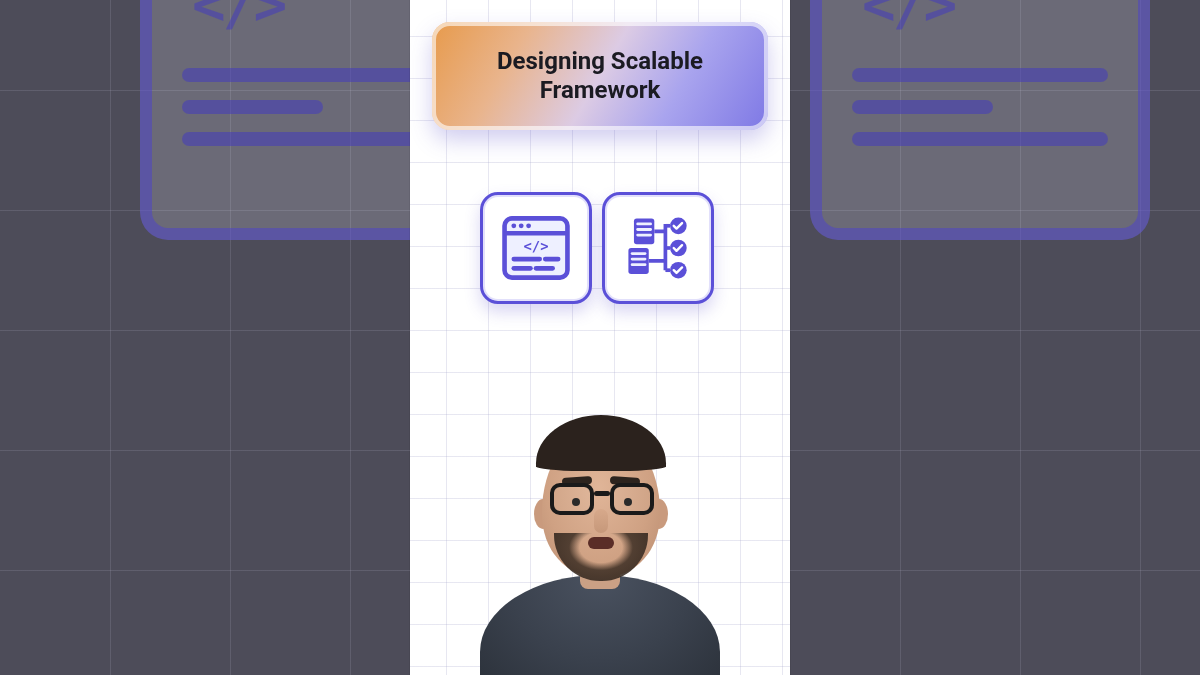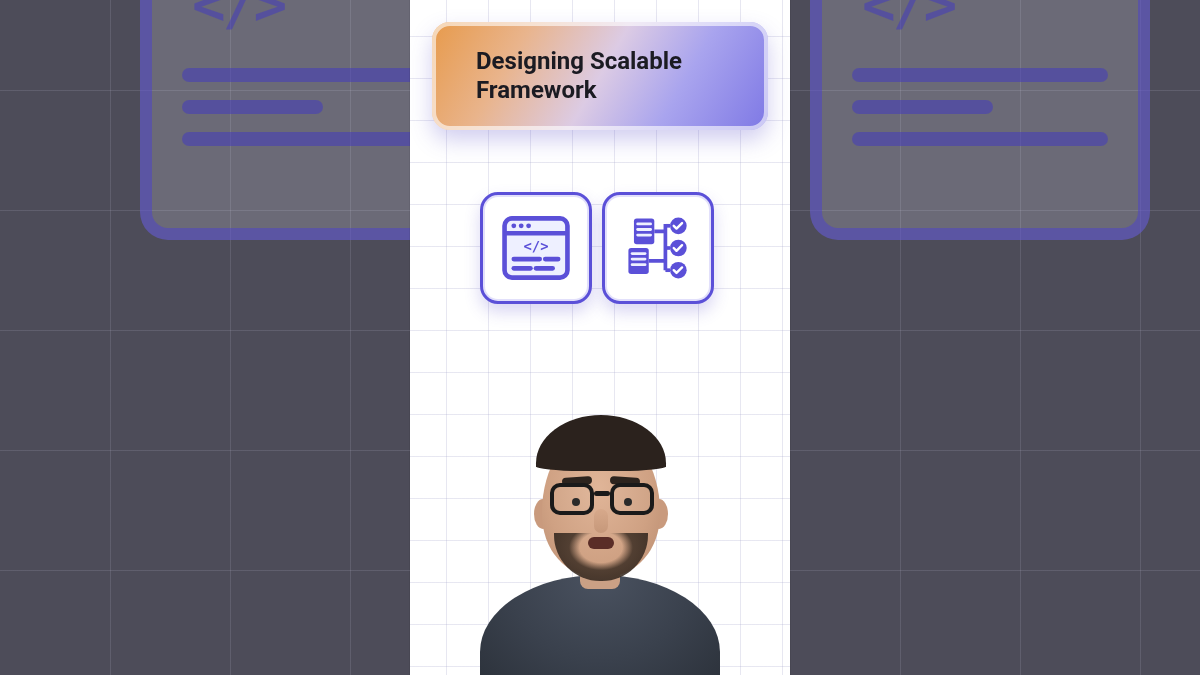--- a/index.html
+++ b/index.html
@@ -42,21 +42,21 @@
       background-position:-6px -6px;
       box-shadow:0 0 0 1px rgba(0,0,0,0.06);
     }
 
     .title-card {
       position:absolute;
       left:22px; top:22px; width:336px; height:108px;
       border-radius:18px;
       background:linear-gradient(120deg,#E79A4B 0%,#E9B48C 25%,#DCCBE4 50%,#A9A4EE 72%,#7E78E5 100%);
       box-shadow:0 10px 22px rgba(90,80,200,0.28), 0 0 0 4px rgba(255,255,255,0.6) inset;
-      display:flex; align-items:center; justify-content:center; text-align:left;
+      display:flex; align-items:center; justify-content:center; text-align:center;
       padding:0 44px;
     }
     .title-card span {
       font-size:24px; font-weight:700; line-height:1.2; color:#1b1b22;
     }
 
     .cards { position:absolute; left:70px; top:192px; display:flex; gap:10px; }
     .card {
       width:112px; height:112px; border-radius:18px;
       background:#fff;

